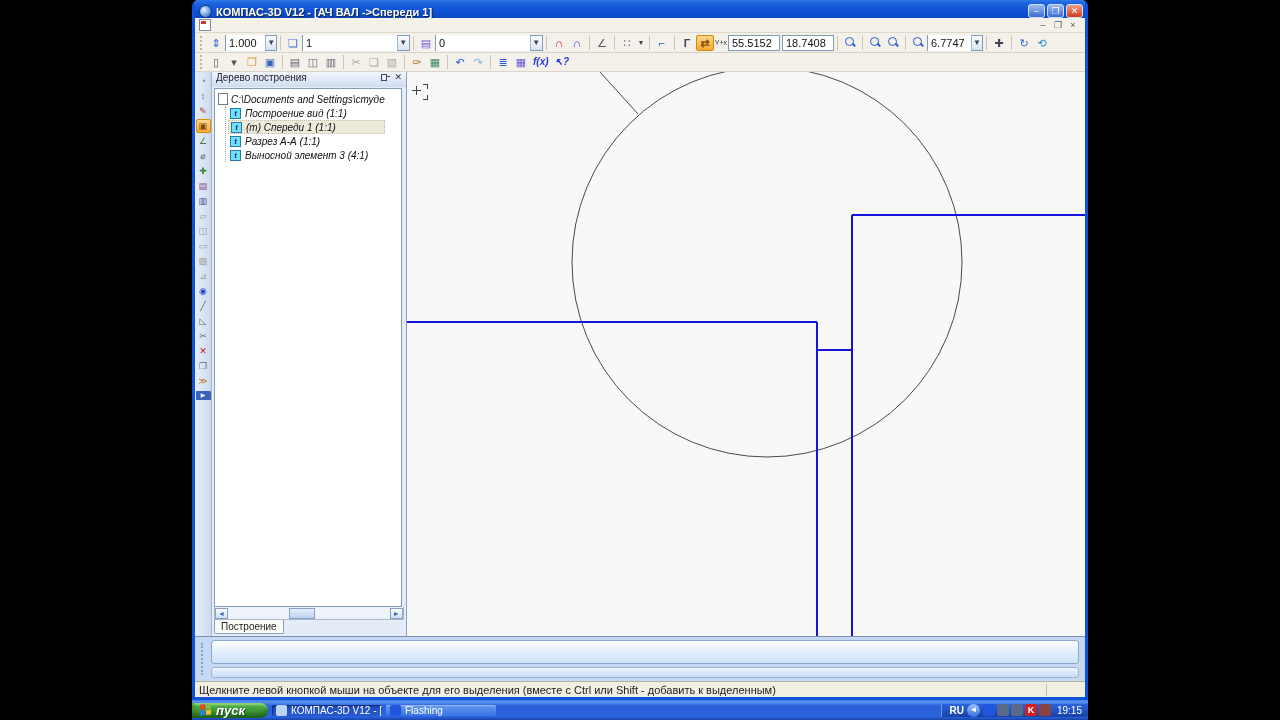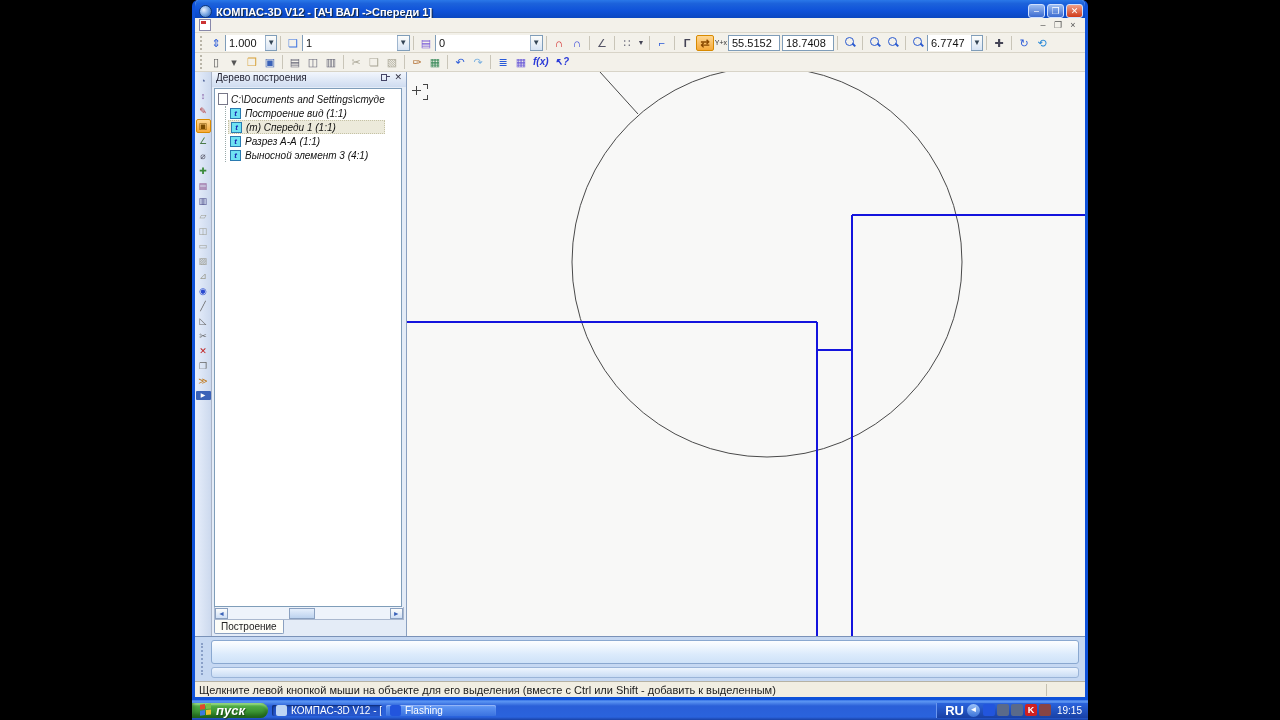--- a/index.html
+++ b/index.html
@@ -116,21 +116,21 @@
     gap:1px;transform:skewY(-6deg);}
   .winlogo i{display:block;}
   .startbtn span{color:#fff;font-weight:bold;font-style:italic;font-size:13px;text-shadow:1px 1px 1px #1d4a18;}
   .task{margin:2px 0 2px 4px;width:110px;display:flex;align-items:center;gap:4px;padding:0 4px;
     border-radius:2px;background:linear-gradient(#639af5,#3a72e0);box-shadow:inset 0 1px 1px #9ab8f8;
     color:#fff;font-size:10px;white-space:nowrap;overflow:hidden;}
   .task.active{background:linear-gradient(#1c4ab8,#2a5ad0);box-shadow:inset 1px 1px 2px #0e2a70;}
   .task .tico{width:11px;height:11px;flex:0 0 11px;border-radius:2px;}
   .tray{margin-left:auto;display:flex;align-items:center;gap:3px;padding:0 6px 0 8px;
     background:linear-gradient(#2a63dd,#1941a5);border-left:1px solid #6a96ee;color:#fff;}
-  .tray .lang{font-size:13px;font-weight:bold;}
+  .tray .lang{font-size:10px;font-weight:bold;}
   .chevron{width:13px;height:13px;border-radius:50%;background:linear-gradient(#9cc2f8,#3a72d8);
     color:#fff;font-size:8px;line-height:12px;text-align:center;}
   .tray-ico{width:12px;height:12px;border-radius:2px;font-size:9px;font-weight:bold;line-height:12px;
     text-align:center;color:#fff;}
   .tray .time{font-size:10px;margin-left:3px;}
 </style>
 </head>
 <body>
 
 <div class="screen">

